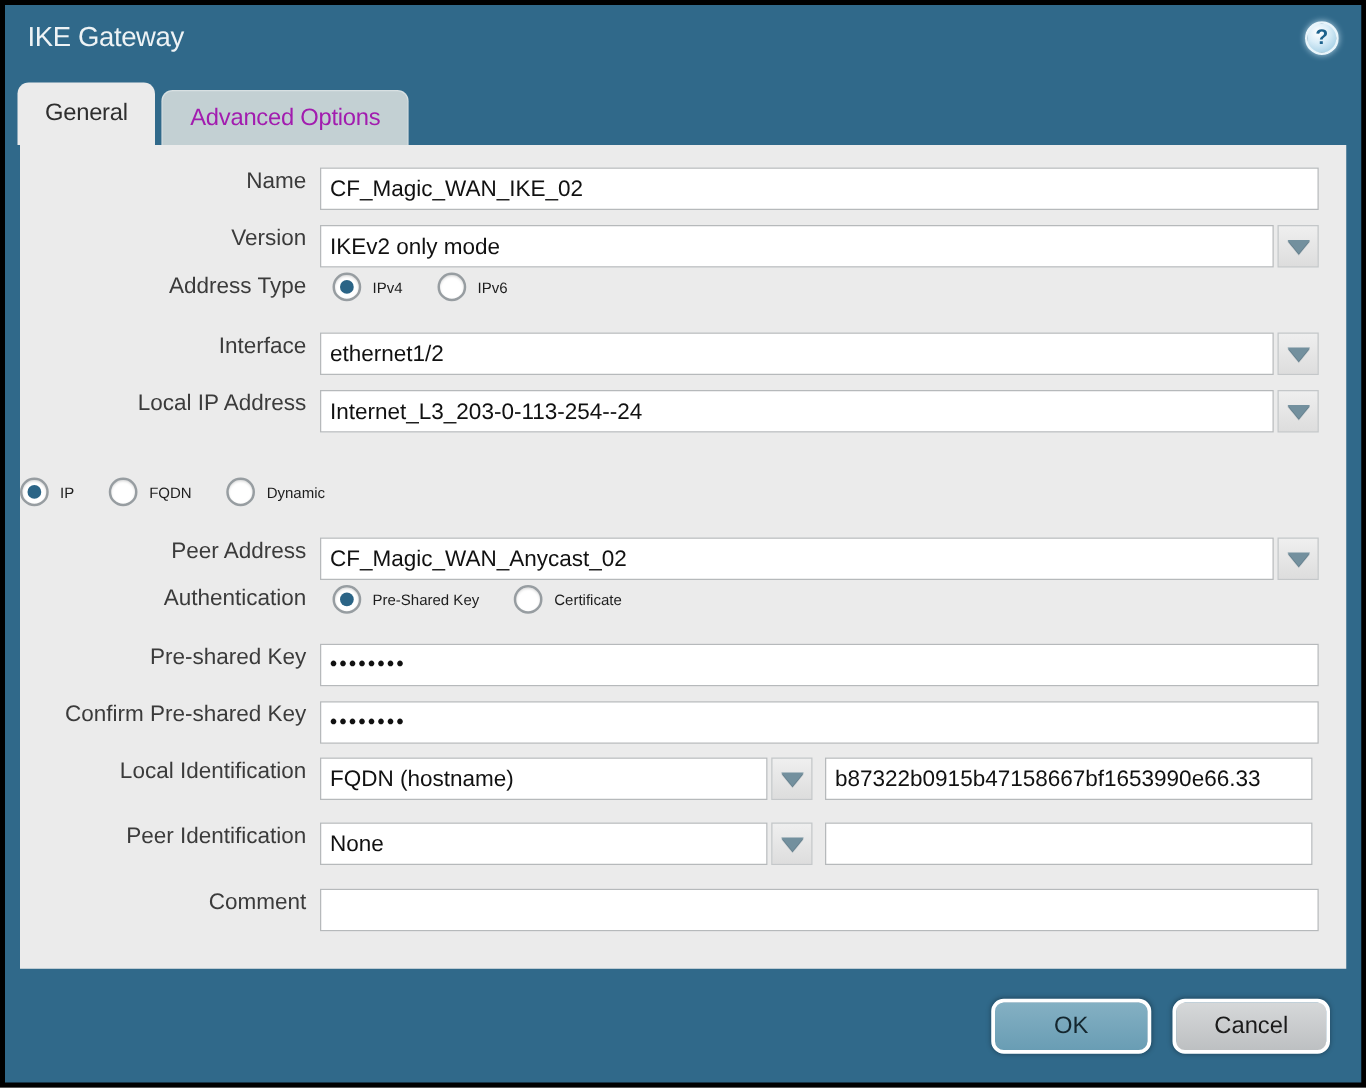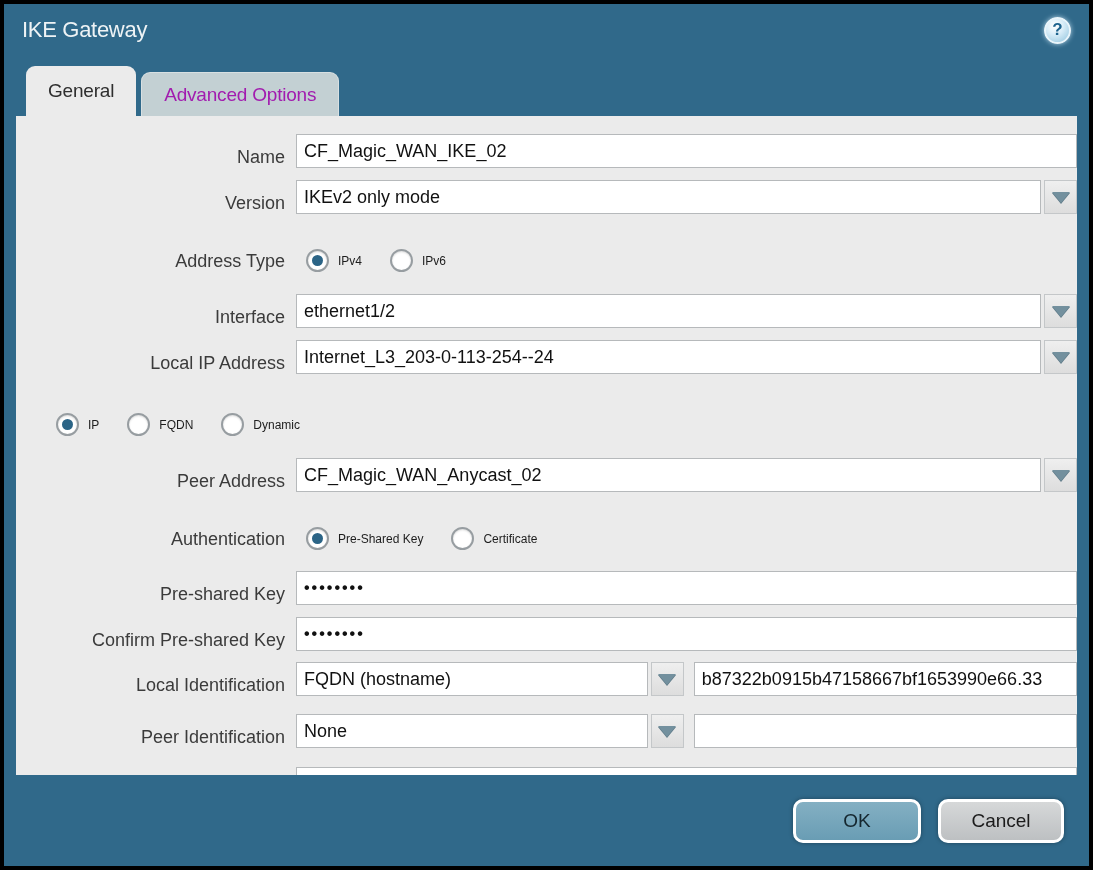--- a/index.html
+++ b/index.html
@@ -35,21 +35,21 @@
     box-shadow: 0 0 5px rgba(210,235,250,.8);
     color: #1c628d; font-weight: bold; font-size: 17px;
     display: flex; align-items: center; justify-content: center;
     cursor: pointer;
   }
 
   
   .tabs {
     height: 60px; flex: 0 0 60px;
     display: flex; align-items: flex-end;
-    padding-left: 22px; gap: 5px;
+    padding-left: 10px; gap: 5px;
   }
   .tab {
     border-radius: 9px 9px 0 0;
     display: flex; align-items: center; justify-content: center;
     font-size: 19px; color: #a21caf; letter-spacing: -0.2px;
     padding: 0 22px; cursor: pointer;
   }
   .tab.active {
     background: #ebebeb; height: 50px; color: #2e2e2e;
   }
@@ -58,21 +58,21 @@
     border: 1px solid rgba(255,255,255,.35); border-bottom: none;
   }
 
   
   .content {
     background: #ebebeb;
     margin: 0 12px; flex: 0 0 659px;
     padding-top: 18px;
     overflow: hidden;
   }
-  .row { display: flex; align-items: flex-end; padding-left: 40px; }
+  .row { display: flex; align-items: flex-start; }
   .row-label {
     width: 240px; flex: 0 0 240px;
     padding-right: 11px; text-align: right;
     font-size: 18px; color: #3b3b3b;
     white-space: nowrap;
   }
   .text-input {
     height: 34px; border: 1px solid #b6b9bb; background: #fff;
     font-size: 18px; color: #111; padding: 0 7px;
     font-family: "Liberation Sans", sans-serif;
@@ -132,21 +132,21 @@
     background: linear-gradient(#84b0c3, #699db4);
     color: #14262e;
   }
   .btn-cancel {
     width: 126px;
     background: linear-gradient(#d6d8d9, #bdc0c2);
     color: #1b1b1b;
   }
 
   
-  .mb12 { margin-bottom: 12px; } .mb16 { margin-bottom: 32px; }
+  .mb12 { margin-bottom: 12px; } .mb16 { margin-bottom: 4px; }
   .mb22 { margin-bottom: 22px; } .mb24 { margin-bottom: 36px; }
   .mb21 { margin-bottom: 21px; } .mb11 { margin-bottom: 11px; }
   .mb18 { margin-bottom: 18px; } .mb19 { margin-bottom: 19px; }
   .rh { height: 26px; gap: 10px; }
 </style>
 </head>
 <body>
 
 <div class="frame">
   <div class="dialog">

